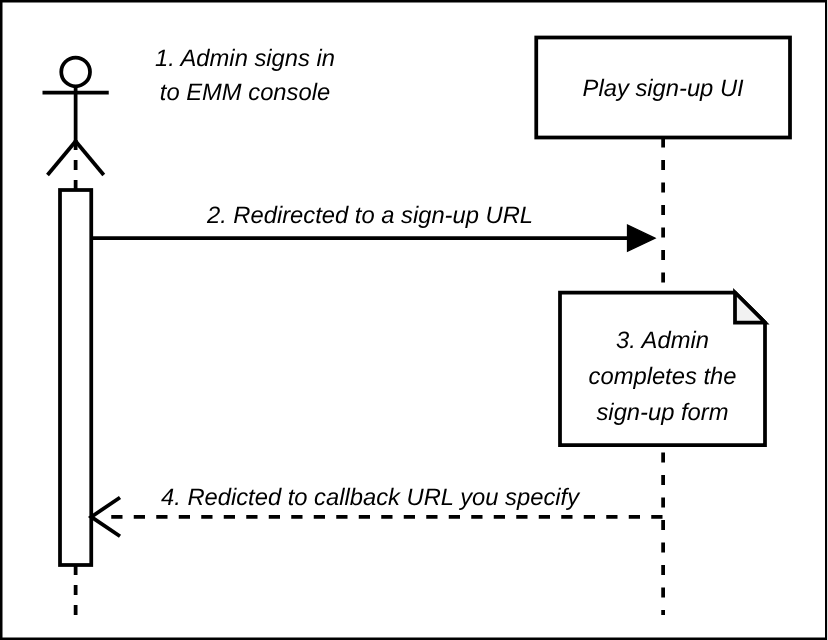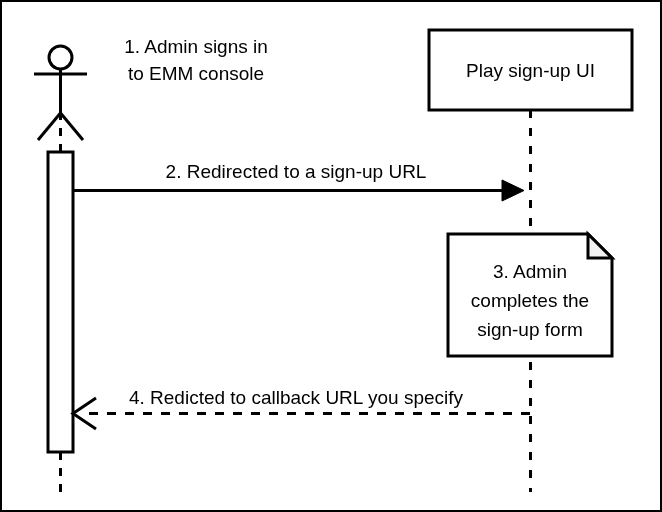--- a/index.html
+++ b/index.html
@@ -10,20 +10,21 @@
   body {
     font-family: "Liberation Sans", sans-serif;
   }
   #diagram-root {
     position: relative;
     width: 662px;
     height: 512px;
     background: #ffffff;
     box-sizing: border-box;
     overflow: hidden;
+    font-style: italic;
   }
   #diagram-svg {
     position: absolute;
     left: 0;
     top: 0;
     width: 662px;
     height: 512px;
     display: block;
   }
   .diag-text {

